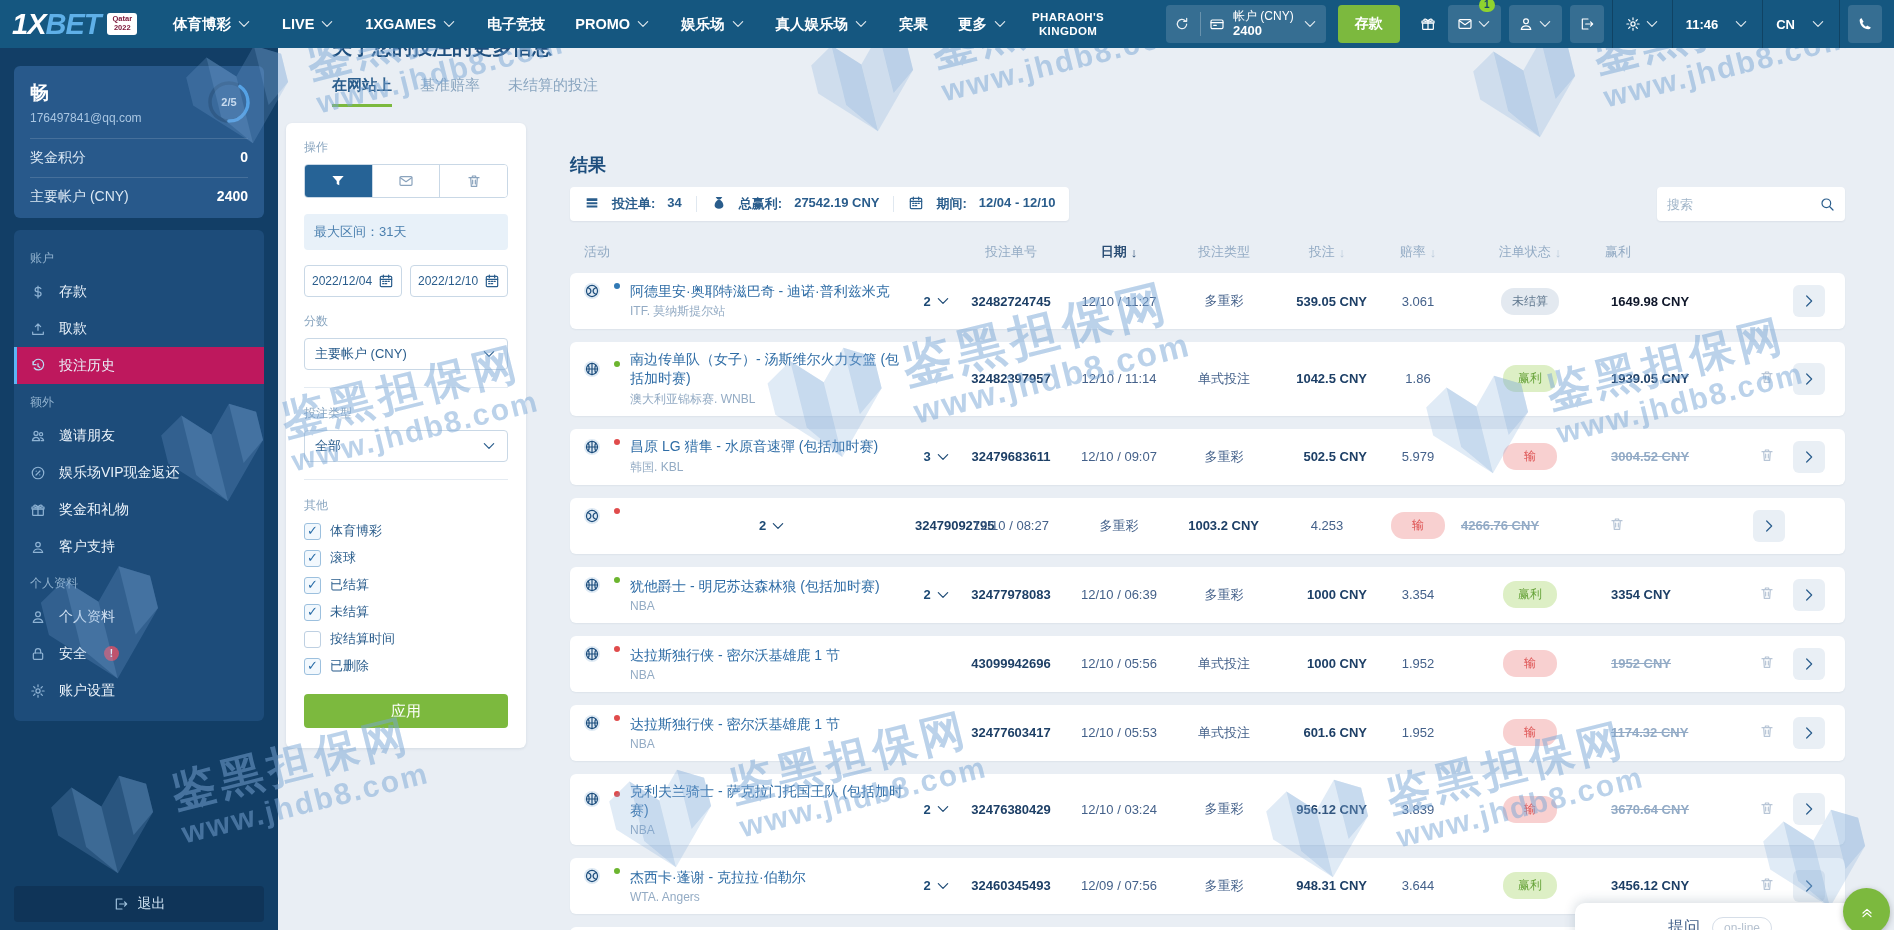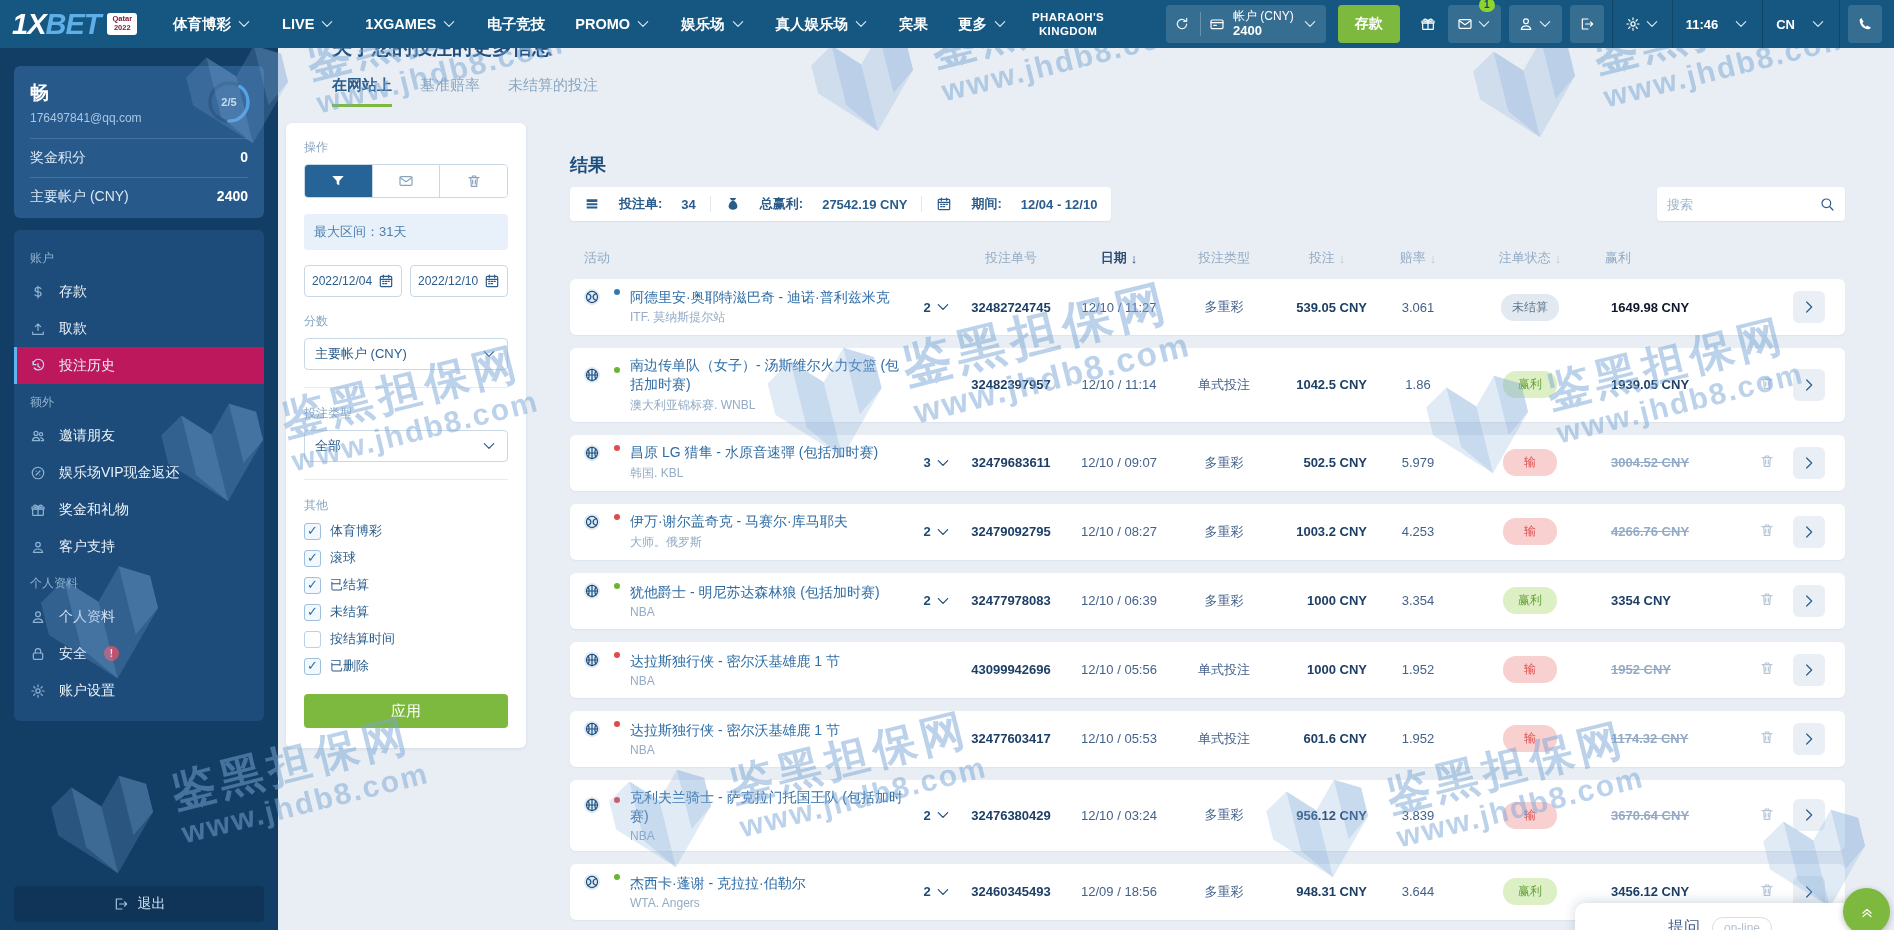--- a/index.html
+++ b/index.html
@@ -79,29 +79,29 @@
 .chk{width:17px;height:17px;border:1px solid #bed0e2;border-radius:3px;background:#fff;position:relative;flex:none}
 .chk.checked{background:#f2f8fd;border-color:#9cc0de}
 .chk.checked::after{content:"\2713";color:#2a6da8;font-size:13px;font-weight:bold;position:absolute;left:2px;top:-1px}
 .btn-apply{width:100%;height:34px;background:#7cb93e;color:#fff;font-size:15px;border:none;border-radius:4px;margin-top:10px;cursor:pointer}
 
 
 .results{position:absolute;left:292px;top:105px;width:1275px}
 .r-title{font-size:18px;font-weight:bold;color:#1d4e7d}
 .r-bar{display:flex;align-items:center;margin-top:10px}
 .stats{display:flex;align-items:center;background:#fff;border-radius:4px;height:34px;padding:0 14px;gap:14px;box-shadow:0 1px 2px rgba(30,60,90,.07)}
-.stat{display:flex;align-items:center;gap:19px;font-size:13px;color:#2a5d8c;font-weight:bold;white-space:nowrap}
+.stat{display:flex;align-items:flex-start;gap:12px;font-size:13px;color:#2a5d8c;font-weight:bold;white-space:nowrap}
 .stat .st-ic{color:#2a5d8c}
 .stat .st-ic svg{width:15px;height:15px}
 .stat-sep{width:1px;height:16px;background:#e0e8f0}
 .search{margin-left:auto;background:#fff;border-radius:4px;height:34px;width:188px;display:flex;align-items:center;padding:0 10px;box-shadow:0 1px 2px rgba(30,60,90,.07)}
 .search input{border:none;outline:none;flex:1;font-size:13px;color:#2a5d8c;background:transparent;min-width:0}
 .search input::placeholder{color:#9fb4c8}
 .search svg{width:15px;height:15px;color:#2a5d8c;flex:none}
-.thead{display:grid;grid-template-columns:375px 104px 112px 98px 108px 74px 150px 150px 70px;margin-top:28px;padding:0 14px;font-size:13px;color:#93abc4;align-items:center}
+.thead{display:grid;grid-template-columns:375px 104px 112px 98px 108px 74px 150px 150px 70px;margin-top:22px;padding:0 14px;font-size:13px;color:#93abc4;align-items:center}
 .th{display:flex;gap:4px;justify-content:center;align-items:center;white-space:nowrap}
 .th.left{justify-content:flex-start}
 .th.sort-active{color:#2a4d74;font-weight:bold}
 .th .arr{color:#b9c9da;font-size:13px}
 .th.sort-active .arr{color:#2a4d74}
 .rows{margin-top:12px;display:flex;flex-direction:column;gap:13px}
 .row-card{display:grid;grid-template-columns:46px 285px 44px 104px 112px 98px 108px 74px 150px 150px 30px 40px;align-items:center;background:#fff;border-radius:6px;min-height:56px;padding:8px 14px;box-shadow:0 1px 2px rgba(30,60,90,.06)}
 .sport{position:relative;width:36px;height:36px}
 .sport-c{width:36px;height:36px;border-radius:50%;background:#dfeaf4;display:flex;align-items:center;justify-content:center;color:#1d4e7d}
 .sport-c svg{width:20px;height:20px}
@@ -789,24 +789,20 @@
         <div class="row-card k-loss">
     <div class="sport">
       <span class="sport-c" style="display: inline-flex; width: 16px; height: 16px;">
               <svg viewBox="0 0 24 24" fill="none" stroke="currentColor" stroke-width="1.8" stroke-linecap="round" stroke-linejoin="round" style="width:100%;height:100%">
                 <circle cx="12" cy="12" r="8.3"></circle>
                 <path d="M5.2 6.8c3.3 1 5.2 2.9 5.2 5.2s-1.9 4.2-5.2 5.2M18.8 6.8c-3.3 1-5.2 2.9-5.2 5.2s1.9 4.2 5.2 5.2"></path>
               </svg>
             </span>
       <span class="dot loss"></span>
     </div>
-    <div class="r-title-cell">
-      <div class="t">伊万·谢尔盖奇克 - 马赛尔·库马耶夫</div>
-      <div class="r-sub">大师。俄罗斯</div>
-    </div>
     <div class="exp">
       <span class="exp-n">2</span>
       <span class="exp-c" style="display: inline-flex; width: 16px; height: 16px;">
               <svg viewBox="0 0 24 24" fill="none" stroke="currentColor" stroke-width="1.8" stroke-linecap="round" stroke-linejoin="round" style="width:100%;height:100%">
                 <path d="M5 8.5l7 7 7-7"></path>
               </svg>
             </span>
     </div>
     <div class="c cell-id">32479092795</div>
     <div class="c cell-date">12/10 / 08:27</div>
@@ -998,21 +994,21 @@
     </div>
     <div class="exp">
       <span class="exp-n">2</span>
       <span class="exp-c" style="display: inline-flex; width: 16px; height: 16px;">
               <svg viewBox="0 0 24 24" fill="none" stroke="currentColor" stroke-width="1.8" stroke-linecap="round" stroke-linejoin="round" style="width:100%;height:100%">
                 <path d="M5 8.5l7 7 7-7"></path>
               </svg>
             </span>
     </div>
     <div class="c cell-id">32460345493</div>
-    <div class="c cell-date">12/09 / 18:56</div>
+    <div class="c cell-date">12/09 / 07:56</div>
     <div class="c cell-type">多重彩</div>
     <div class="c cell-stake">948.31 CNY</div>
     <div class="c cell-odds">3.644</div>
     <div class="c cell-status"><span class="badge">赢利</span></div>
     <div class="cell-win">3456.12 CNY</div>
     <button class="trash-btn"><span style="display: inline-flex; width: 16px; height: 16px;">
               <svg viewBox="0 0 24 24" fill="none" stroke="currentColor" stroke-width="1.8" stroke-linecap="round" stroke-linejoin="round" style="width:100%;height:100%">
                 <path d="M4.5 7h15M9.5 7V4.5h5V7M7 7l1 13h8l1-13M10 10.5v6M14 10.5v6"></path>
               </svg>
             </span></button>

